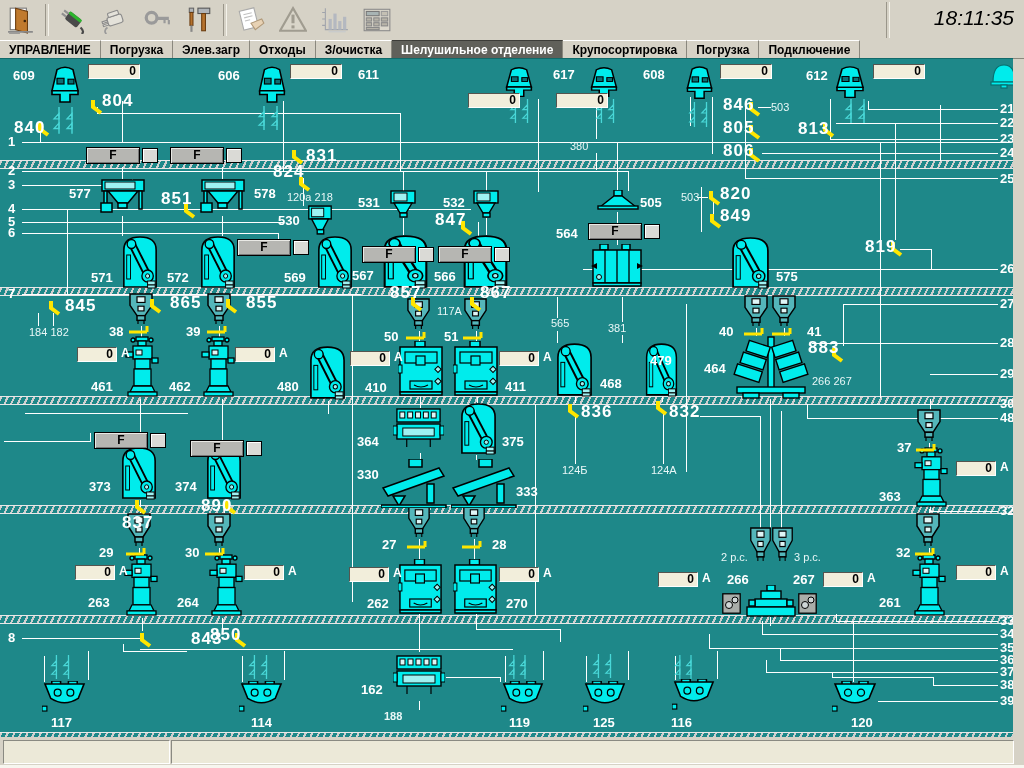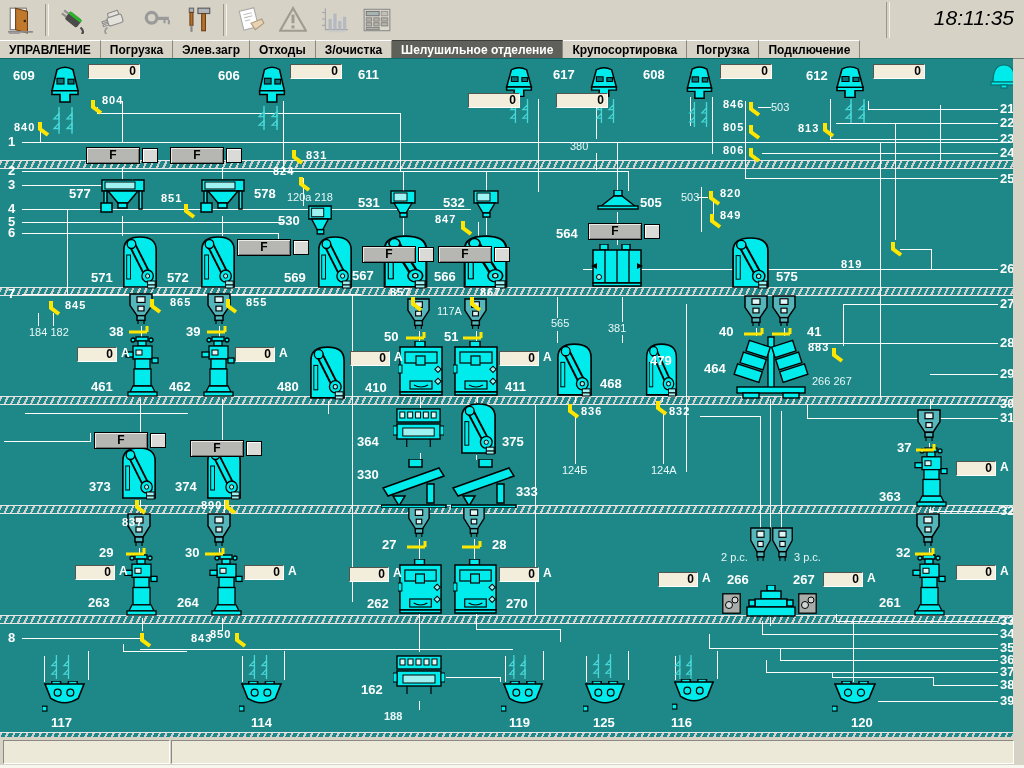--- a/index.html
+++ b/index.html
@@ -25,21 +25,21 @@
            border-top:1px solid #116a6a;overflow:hidden}
   .ln{position:absolute;background:#fff;z-index:1}
   .rail{position:absolute;left:0;width:1013px;height:7px;z-index:0;
         background:repeating-linear-gradient(115deg,#cfcfcf 0 2px,#1e8889 2px 6px);
         border-top:1px solid #e8e8e8;border-bottom:1px solid #e8e8e8}
   .mach{position:absolute;z-index:2;overflow:visible}
   .valve,.chute{position:absolute;z-index:4;overflow:visible}
   .lbl{position:absolute;color:#fff;font-weight:bold;font-size:13px;line-height:13px;
        white-space:nowrap;z-index:5}
   .lbl.sm{font-weight:normal;font-size:11px;line-height:11px;color:#e9f7f7}
-  .lbl.vlbl{font-size:11px;line-height:11px;letter-spacing:1px}
+  .lbl.vlbl{font-size:17px;line-height:11px;letter-spacing:1px}
   .lbl.ref{font-size:13px}
   .meter{position:absolute;width:52px;height:15px;background:#f2eedb;z-index:4;box-sizing:border-box;
          border-top:1px solid #55554f;border-left:1px solid #55554f;
          border-bottom:1px solid #fff;border-right:1px solid #fff;
          color:#000;font-weight:bold;font-size:12px;line-height:13px;text-align:right;padding-right:3px}
   .meter.amp{width:40px}
   .asuf{position:absolute;color:#fff;font-weight:bold;font-size:12px;line-height:15px;z-index:5}
   .fbtn{position:absolute;width:52px;height:15px;background:#b6b6b2;border:1px solid #000;z-index:4;
         box-shadow:inset 1px 1px 0 #e9e9e5,inset -1px -1px 0 #777;
         color:#000;font-weight:bold;font-size:12px;line-height:15px;text-align:center}
@@ -864,21 +864,21 @@
       <path d="M3 2 V9 L11 15" stroke="#ffe600" stroke-width="4" fill="none"></path>
     </svg>
     <div class="lbl vlbl" style="left: 720px; top: 129px;">820</div>
     <svg class="valve" viewBox="0 0 14 17" preserveAspectRatio="none" style="left: 709px; top: 153px; width: 14px; height: 17px;">
       <path d="M3 2 V9 L11 15" stroke="#ffe600" stroke-width="4" fill="none"></path>
     </svg>
     <div class="lbl vlbl" style="left: 720px; top: 151px;">849</div>
     <svg class="valve" viewBox="0 0 14 17" preserveAspectRatio="none" style="left: 890px; top: 181px; width: 14px; height: 17px;">
       <path d="M3 2 V9 L11 15" stroke="#ffe600" stroke-width="4" fill="none"></path>
     </svg>
-    <div class="lbl vlbl" style="left: 841px; top: 182px; margin-top: 18px;">819</div>
+    <div class="lbl vlbl" style="left: 865px; top: 182px;">819</div>
     <svg class="valve" viewBox="0 0 14 17" preserveAspectRatio="none" style="left: 183px; top: 143px; width: 14px; height: 17px;">
       <path d="M3 2 V9 L11 15" stroke="#ffe600" stroke-width="4" fill="none"></path>
     </svg>
     <div class="lbl vlbl" style="left: 161px; top: 134px;">851</div>
     <svg class="valve" viewBox="0 0 14 17" preserveAspectRatio="none" style="left: 460px; top: 160px; width: 14px; height: 17px;">
       <path d="M3 2 V9 L11 15" stroke="#ffe600" stroke-width="4" fill="none"></path>
     </svg>
     <div class="lbl vlbl" style="left: 435px; top: 155px;">847</div>
     <svg class="valve" viewBox="0 0 14 17" preserveAspectRatio="none" style="left: 410px; top: 236px; width: 14px; height: 17px;">
       <path d="M3 2 V9 L11 15" stroke="#ffe600" stroke-width="4" fill="none"></path>
@@ -991,21 +991,21 @@
     <div class="lbl ref" style="left: 1000px; top: 43px;">21</div>
     <div class="lbl ref" style="left: 1000px; top: 57px;">22</div>
     <div class="lbl ref" style="left: 1000px; top: 73px;">23</div>
     <div class="lbl ref" style="left: 1000px; top: 87px;">24</div>
     <div class="lbl ref" style="left: 1000px; top: 113px;">25</div>
     <div class="lbl ref" style="left: 1000px; top: 203px;">26</div>
     <div class="lbl ref" style="left: 1000px; top: 238px;">27</div>
     <div class="lbl ref" style="left: 1000px; top: 277px;">28</div>
     <div class="lbl ref" style="left: 1000px; top: 308px;">29</div>
     <div class="lbl ref" style="left: 1000px; top: 338px;">30</div>
-    <div class="lbl ref" style="left: 1000px; top: 352px;">31</div>
+    <div class="lbl ref" style="left: 1000px; top: 352px;">48</div>
     <div class="lbl ref" style="left: 1000px; top: 445px;">32</div>
     <div class="lbl ref" style="left: 1000px; top: 555px;">33</div>
     <div class="lbl ref" style="left: 1000px; top: 568px;">34</div>
     <div class="lbl ref" style="left: 1000px; top: 582px;">35</div>
     <div class="lbl ref" style="left: 1000px; top: 594px;">36</div>
     <div class="lbl ref" style="left: 1000px; top: 606px;">37</div>
     <div class="lbl ref" style="left: 1000px; top: 619px;">38</div>
     <div class="lbl ref" style="left: 1000px; top: 635px;">39</div>
   </div>
 

